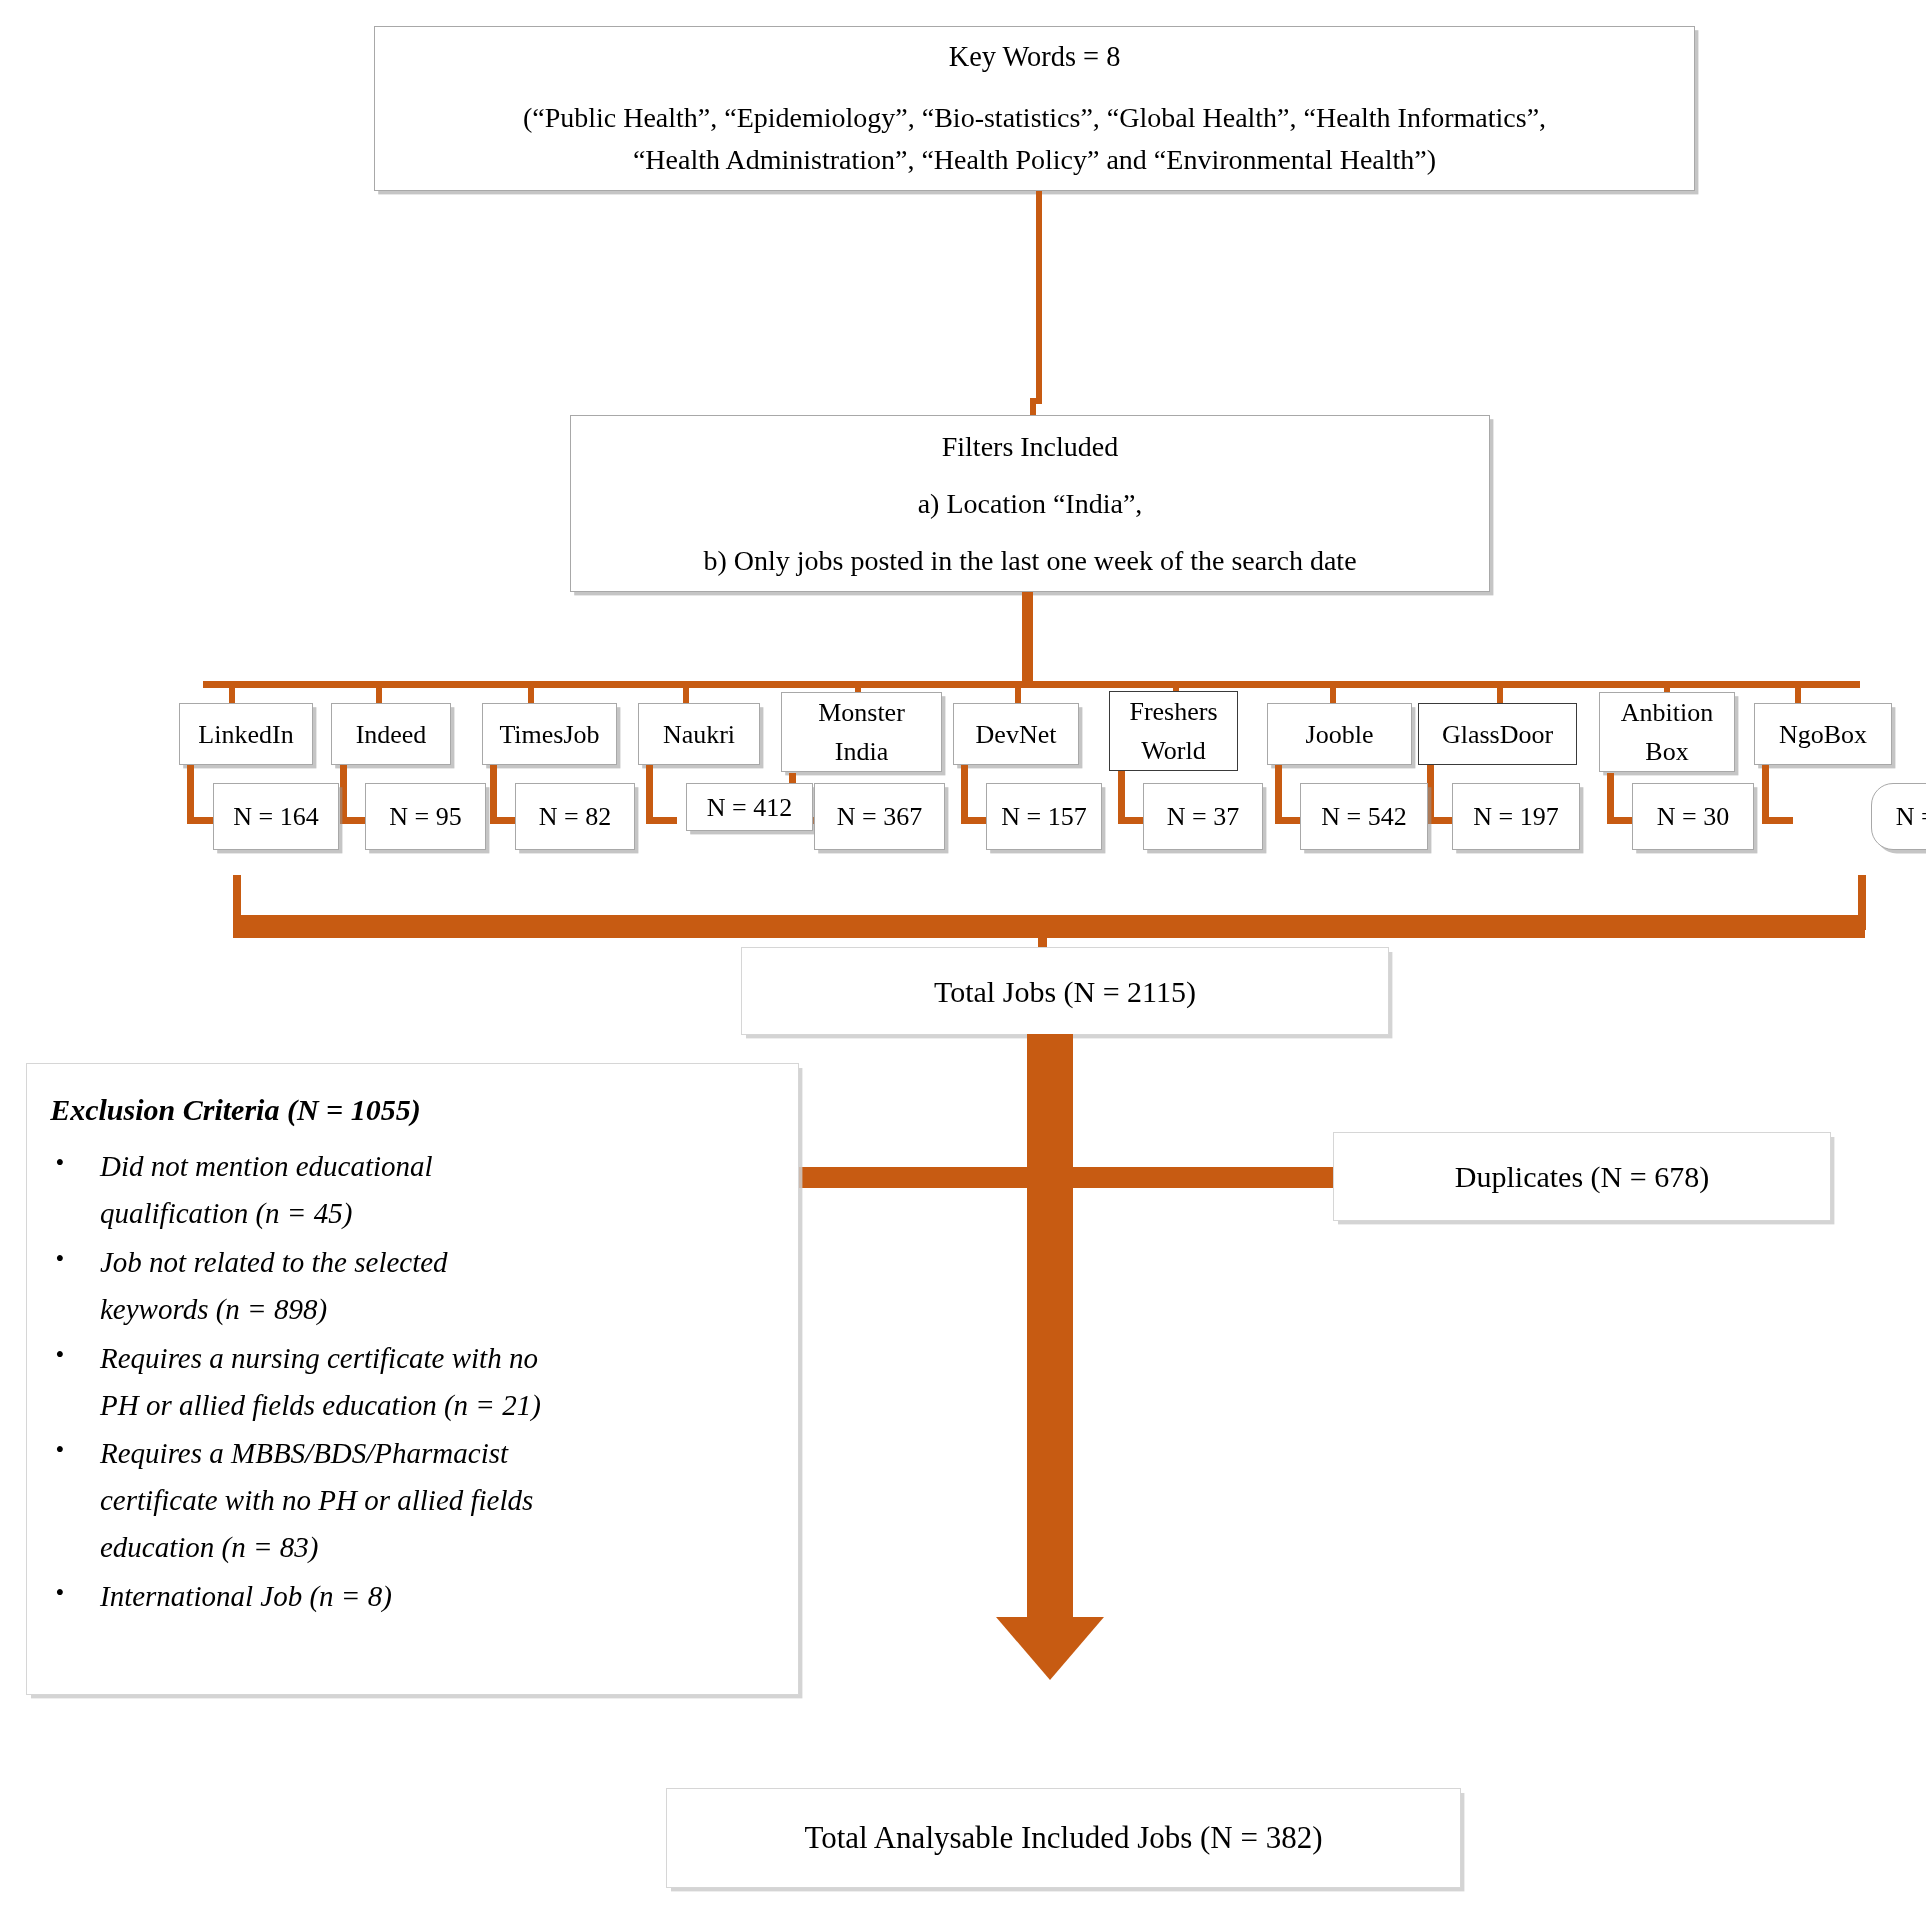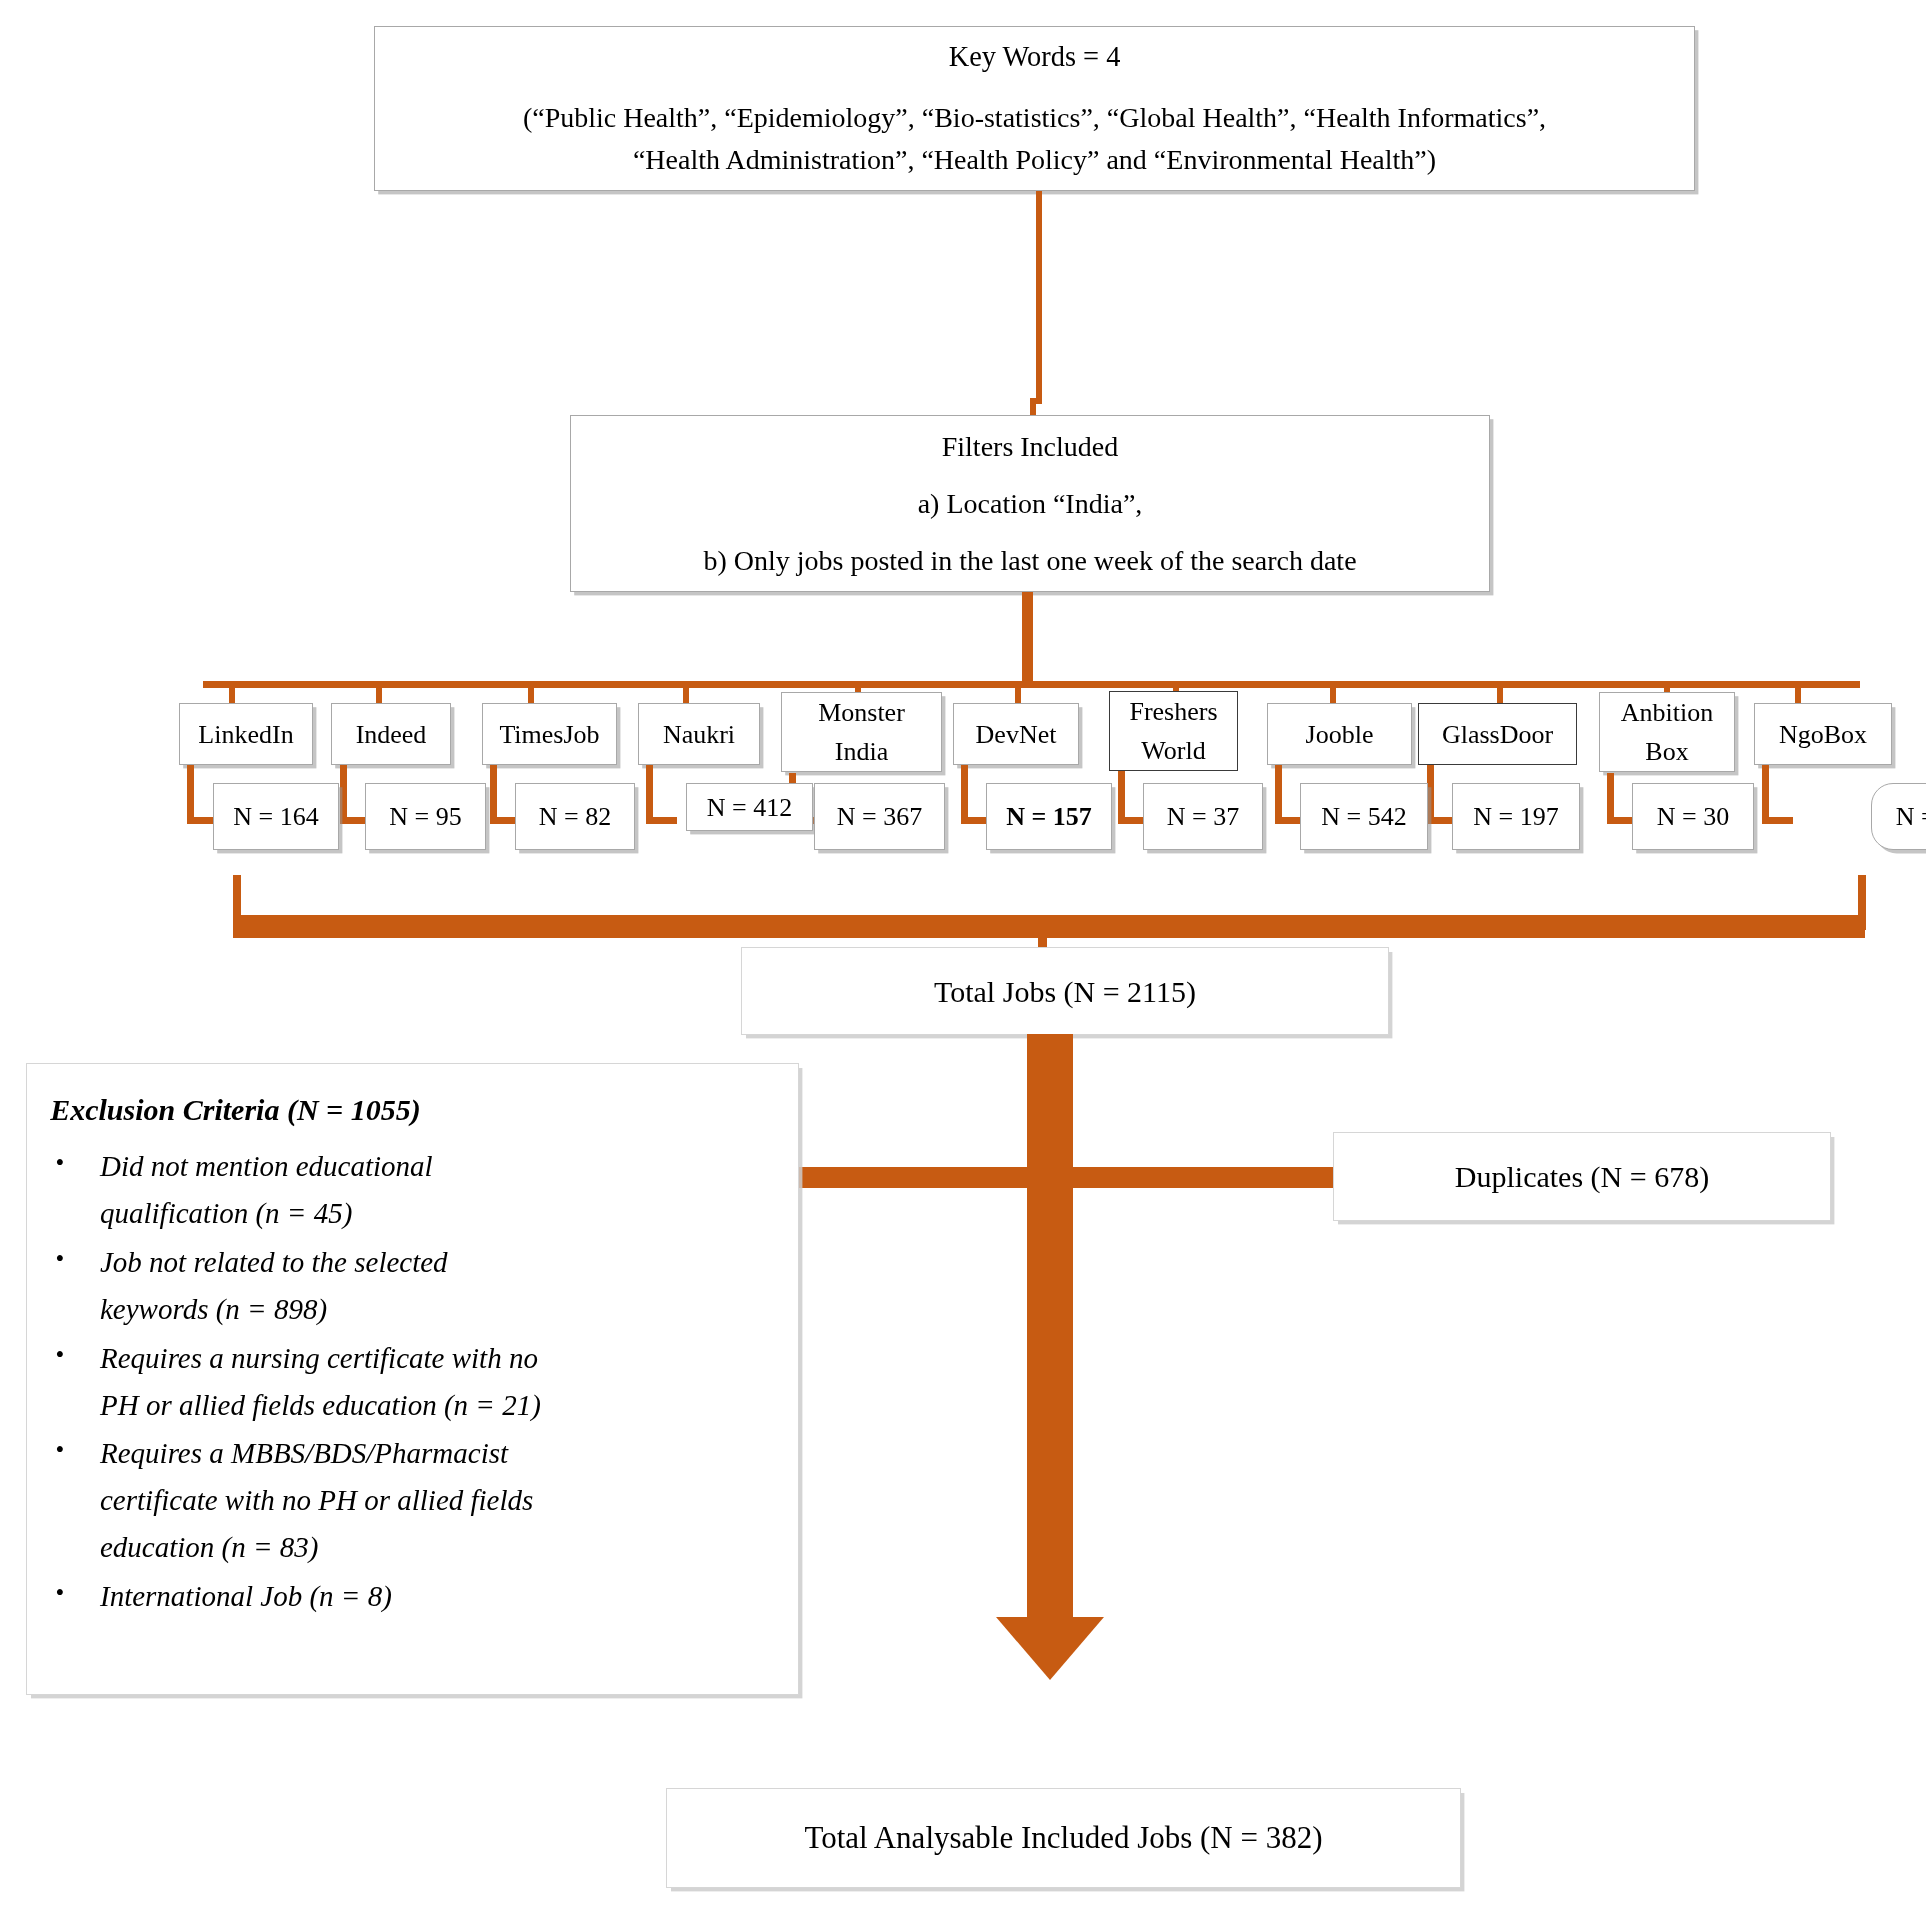--- a/index.html
+++ b/index.html
@@ -98,21 +98,21 @@
   }
 
   .stacked-line { display: block; }
 </style>
 </head>
 <body>
 
 <div id="stage">
 
   <div class="box" id="keywords-box" style="left:374px; top:26px; width:1321px; height:165px;">
-    <div class="t-top-title">Key Words = 4</div>
+    <div class="t-top-title">Key Words = 8</div>
     <div class="t-top-body" style="margin-top:18.4px;">(“Public Health”, “Epidemiology”, “Bio-statistics”, “Global Health”, “Health Informatics”,</div>
     <div class="t-top-body">“Health Administration”, “Health Policy” and “Environmental Health”)</div>
   </div>
 
   <div class="conn" style="left:1036px; top:191px; width:5.9px; height:213px;"></div>
   <div class="conn" style="left:1030px; top:398px; width:11.7px; height:5.9px;"></div>
   <div class="conn" style="left:1030px; top:398px; width:5.9px; height:17.6px;"></div>
 
   <div class="box" id="filters-box" style="left:570px; top:415px; width:920px; height:177px;">
     <div class="t-filter">Filters Included</div>
@@ -204,21 +204,21 @@
   </div>
   <div class="box t-n" style="left:515px; top:783px; width:120px; height:67px;">
     <span>N = 82</span>
   </div>
   <div class="box t-n" style="left:671px; top:783px; width:127px; height:48px;margin-left:15px;">
     <span>N = 412</span>
   </div>
   <div class="box t-n" style="left:814px; top:783px; width:131px; height:67px;">
     <span>N = 367</span>
   </div>
-  <div class="box t-n" style="left:986px; top:783px; width:126px; height:67px;font-weight:bold;">
+  <div class="box t-n" style="left:986px; top:783px; width:116px; height:67px;">
     <span>N = 157</span>
   </div>
   <div class="box t-n" style="left:1143px; top:783px; width:120px; height:67px;">
     <span>N = 37</span>
   </div>
   <div class="box t-n" style="left:1300px; top:783px; width:128px; height:67px;">
     <span>N = 542</span>
   </div>
   <div class="box t-n" style="left:1452px; top:783px; width:128px; height:67px;">
     <span>N = 197</span>

